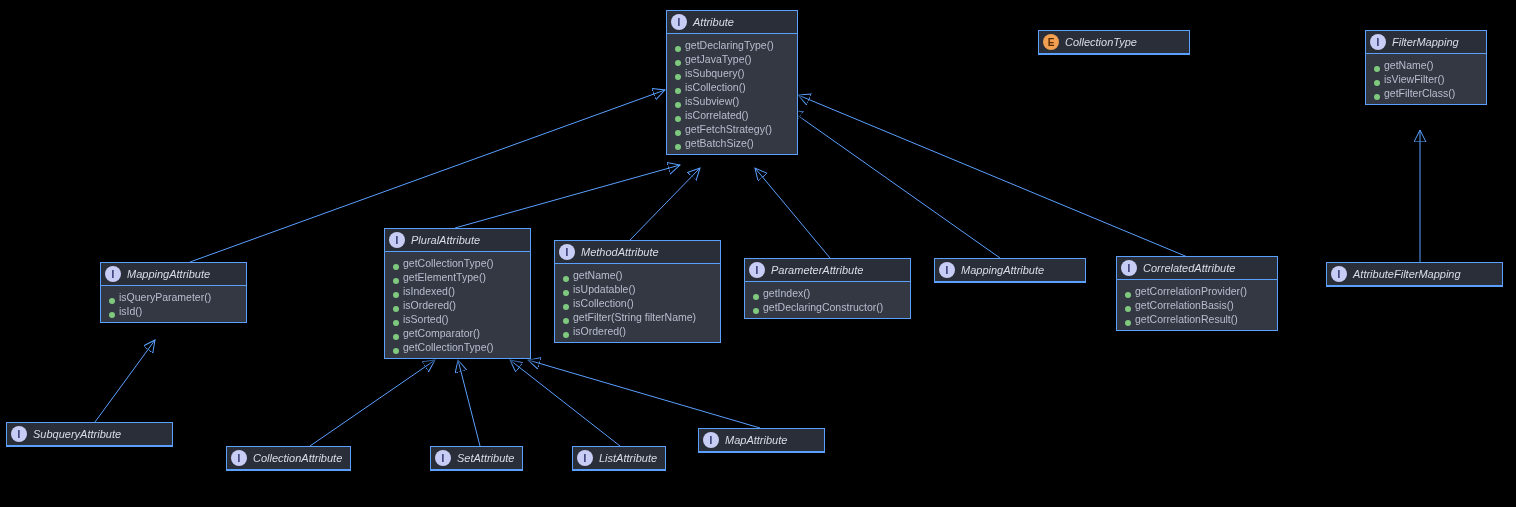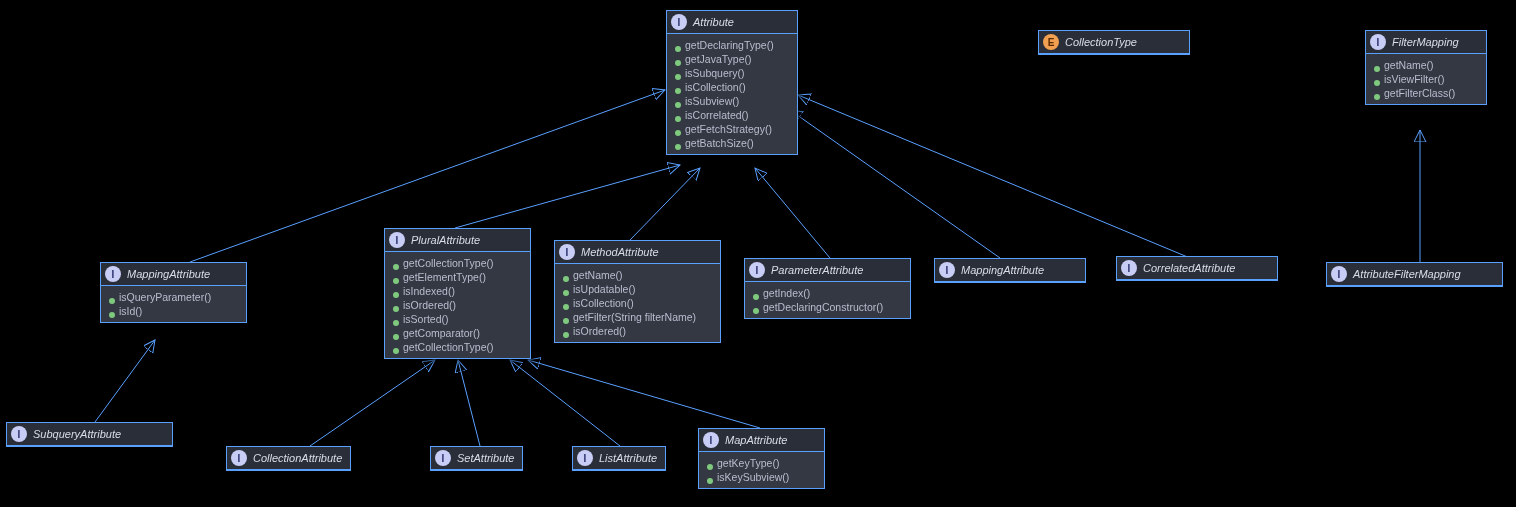--- a/index.html
+++ b/index.html
@@ -277,20 +277,34 @@
     <span class="icon-badge">I</span>
     <span class="node-title">MappingAttribute</span>
   </div>
 </div>
 
 <div class="node" style="left:1116px; top:256px; width:160px;">
   <div class="node-header">
     <span class="icon-badge">I</span>
     <span class="node-title">CorrelatedAttribute</span>
   </div>
+  <div class="node-body">
+      <div class="member">
+        <span class="bullet"></span>
+        <span class="member-text">getCorrelationProvider()</span>
+      </div>
+      <div class="member">
+        <span class="bullet"></span>
+        <span class="member-text">getCorrelationBasis()</span>
+      </div>
+      <div class="member">
+        <span class="bullet"></span>
+        <span class="member-text">getCorrelationResult()</span>
+      </div>
+    </div>
 </div>
 
 <div class="node" style="left:1326px; top:262px; width:175px;">
   <div class="node-header">
     <span class="icon-badge">I</span>
     <span class="node-title">AttributeFilterMapping</span>
   </div>
 </div>
 
 <div class="node" style="left:6px; top:422px; width:165px;">
@@ -319,23 +333,13 @@
     <span class="icon-badge">I</span>
     <span class="node-title">ListAttribute</span>
   </div>
 </div>
 
 <div class="node" style="left:698px; top:428px; width:125px;">
   <div class="node-header">
     <span class="icon-badge">I</span>
     <span class="node-title">MapAttribute</span>
   </div>
-  <div class="node-body">
-      <div class="member">
-        <span class="bullet"></span>
-        <span class="member-text">getKeyType()</span>
-      </div>
-      <div class="member">
-        <span class="bullet"></span>
-        <span class="member-text">isKeySubview()</span>
-      </div>
-    </div>
 </div>
 
 </body></html>

